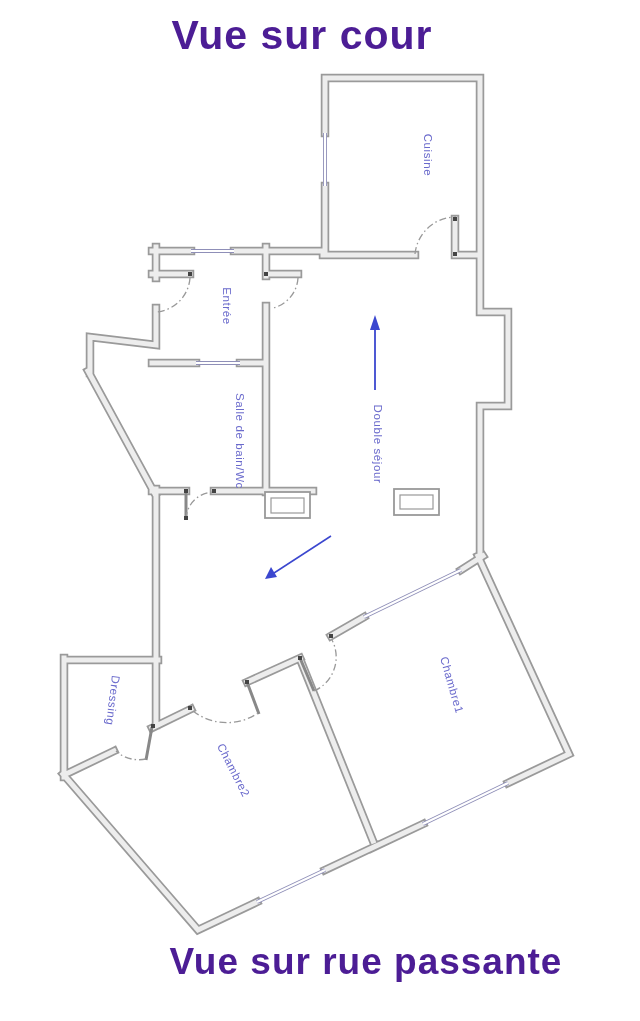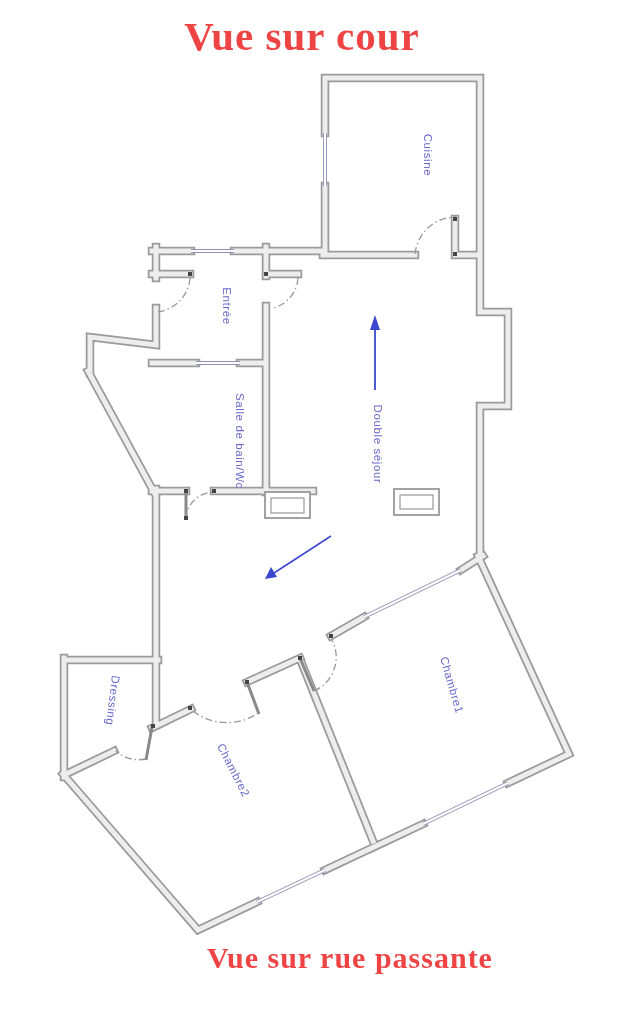--- a/index.html
+++ b/index.html
@@ -5,30 +5,30 @@
   html,body{margin:0;padding:0;background:#ffffff;}
   .page{
     position:relative;
     width:640px;height:1021px;
     background:#ffffff;
     overflow:hidden;
     font-family:"Liberation Sans",sans-serif;
   }
   .title{
     position:absolute;
-    color:#ef4444;
-    font-family:Liberation Serif, serif;
+    color:#4c1d95;
+    font-family:Liberation Sans, sans-serif;
     font-weight:bold;
     white-space:nowrap;
     transform:translateX(-50%);
     letter-spacing:1px;
     text-align:center;
   }
   .title-top{left:302px;top:12px;font-size:41px;}
-  .title-bottom{left:350px;top:941px;font-size:30px;}
+  .title-bottom{left:366px;top:941px;font-size:37px;}
   svg{position:absolute;left:0;top:0;}
   svg text{
     font-family:"Liberation Sans",sans-serif;
     font-size:11.5px;
     letter-spacing:0.6px;
   }
 </style>
 </head>
 <body>
 

